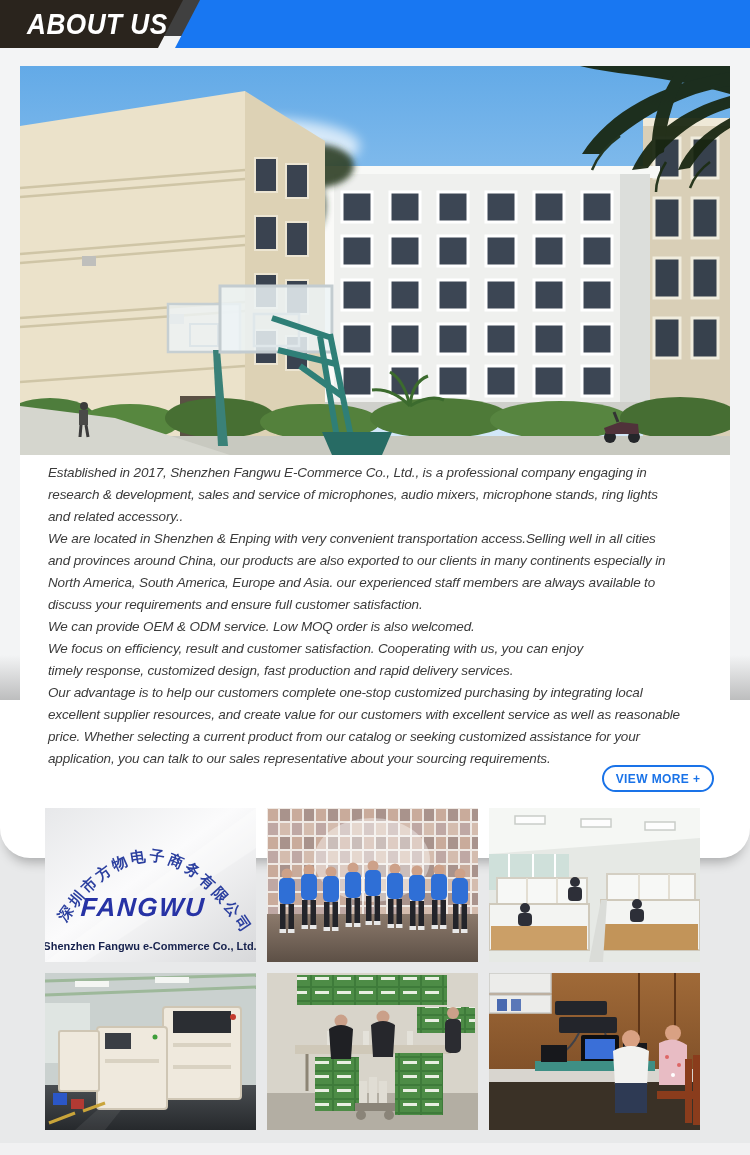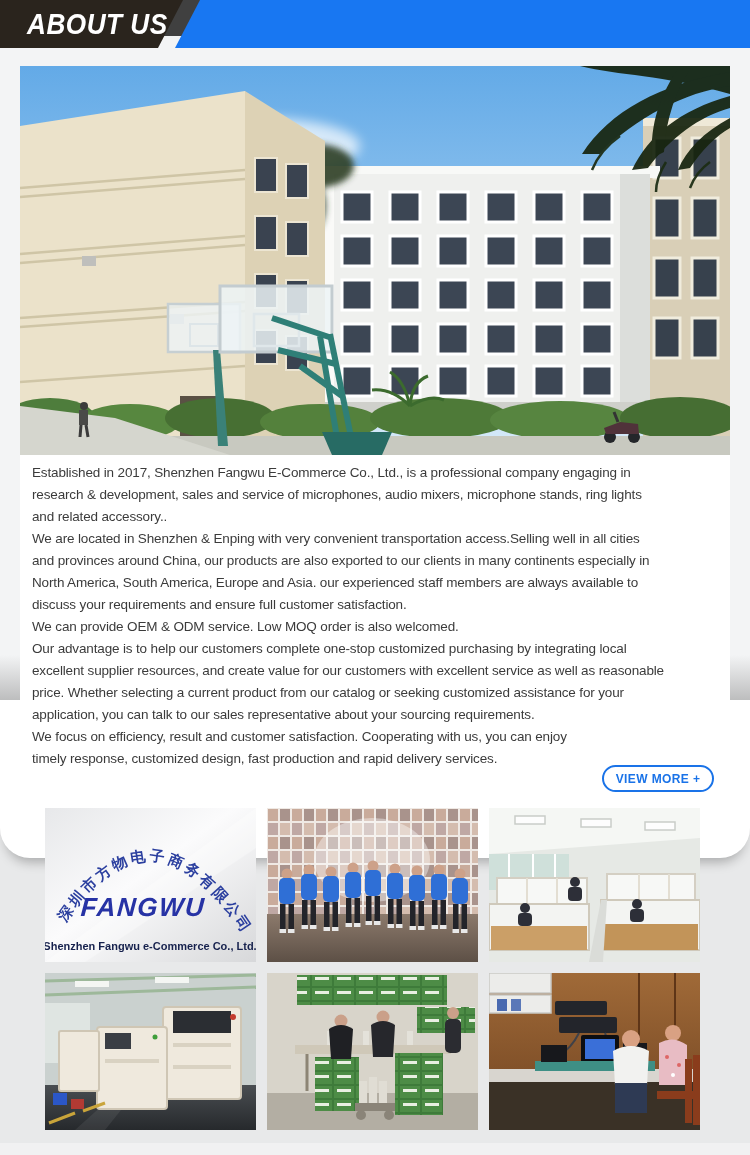--- a/index.html
+++ b/index.html
@@ -21,21 +21,21 @@
   .lower-bg{position:absolute;left:0;top:720px;width:750px;height:435px;background:#e8e9ea;z-index:0;}
   .bottom-strip{position:absolute;left:0;top:1143px;width:750px;height:12px;background:#f1f1f2;z-index:1;}
   .edge-shade{position:absolute;top:655px;width:20px;height:46px;z-index:1;
     background:linear-gradient(to bottom,rgba(180,180,180,0),rgba(120,120,120,.45));}
   .edge-shade.left{left:0;} .edge-shade.right{left:730px;}
   .white-sheet{position:absolute;left:0;top:700px;width:750px;height:158px;background:#ffffff;
     border-radius:0 0 30px 30px;box-shadow:0 10px 12px -6px rgba(0,0,0,.28);z-index:2;}
   
   .card-main{position:absolute;left:20px;top:66px;width:710px;height:730px;background:#ffffff;z-index:3;}
   .hero{position:absolute;left:0;top:0;width:710px;height:389px;overflow:hidden;}
-  .about-text{position:absolute;left:12px;top:396px;width:678px;}
+  .about-text{position:absolute;left:28px;top:396px;width:678px;font-style:italic;}
   .about-text p{margin:0;white-space:pre-line;font-size:13.5px;line-height:22px;color:#3b3b3b;
     letter-spacing:-.15px;}
   .view-more{position:absolute;left:582px;top:699px;width:112px;height:27px;background:#ffffff;
     border:2px solid #1a73e8;border-radius:16px;color:#1a73e8;font-size:12px;font-weight:bold;
     display:flex;align-items:center;justify-content:center;letter-spacing:.4px;cursor:pointer;padding:0;
     font-family:"Liberation Sans",sans-serif;}
   
   .tile{position:absolute;width:211px;overflow:hidden;margin:0;padding:0;z-index:4;background:#ccc;}
   .row1{top:808px;height:154px;} .row2{top:973px;height:157px;}
   .c1{left:45px;} .c2{left:267px;} .c3{left:489px;}
@@ -240,26 +240,26 @@
 
   <div class="about-text">
     <p>Established in 2017, Shenzhen Fangwu E-Commerce Co., Ltd., is a professional company engaging in
 research &amp; development, sales and service of microphones, audio mixers, microphone stands, ring lights
 and related accessory..</p>
     <p>We are located in Shenzhen &amp; Enping with very convenient transportation access.Selling well in all cities
 and provinces around China, our products are also exported to our clients in many continents especially in
 North America, South America, Europe and Asia. our experienced staff members are always available to
 discuss your requirements and ensure full customer satisfaction.</p>
     <p>We can provide OEM &amp; ODM service. Low MOQ order is also welcomed.</p>
+    <p>We focus on efficiency, result and customer satisfaction. Cooperating with us, you can enjoy
+timely response, customized design, fast production and rapid delivery services.</p>
     <p>Our advantage is to help our customers complete one-stop customized purchasing by integrating local
 excellent supplier resources, and create value for our customers with excellent service as well as reasonable
 price. Whether selecting a current product from our catalog or seeking customized assistance for your
 application, you can talk to our sales representative about your sourcing requirements.</p>
-    <p>We focus on efficiency, result and customer satisfaction. Cooperating with us, you can enjoy
-timely response, customized design, fast production and rapid delivery services.</p>
   </div>
 
   <button class="view-more">VIEW MORE +</button>
 </div>
 
 <figure class="tile row1 c1">
   <svg width="211" height="154" viewBox="0 0 211 154">
     <defs>
       <linearGradient id="signbg" x1="0" y1="0" x2="1" y2="1">
         <stop offset="0" stop-color="#e7e8ea"></stop>

